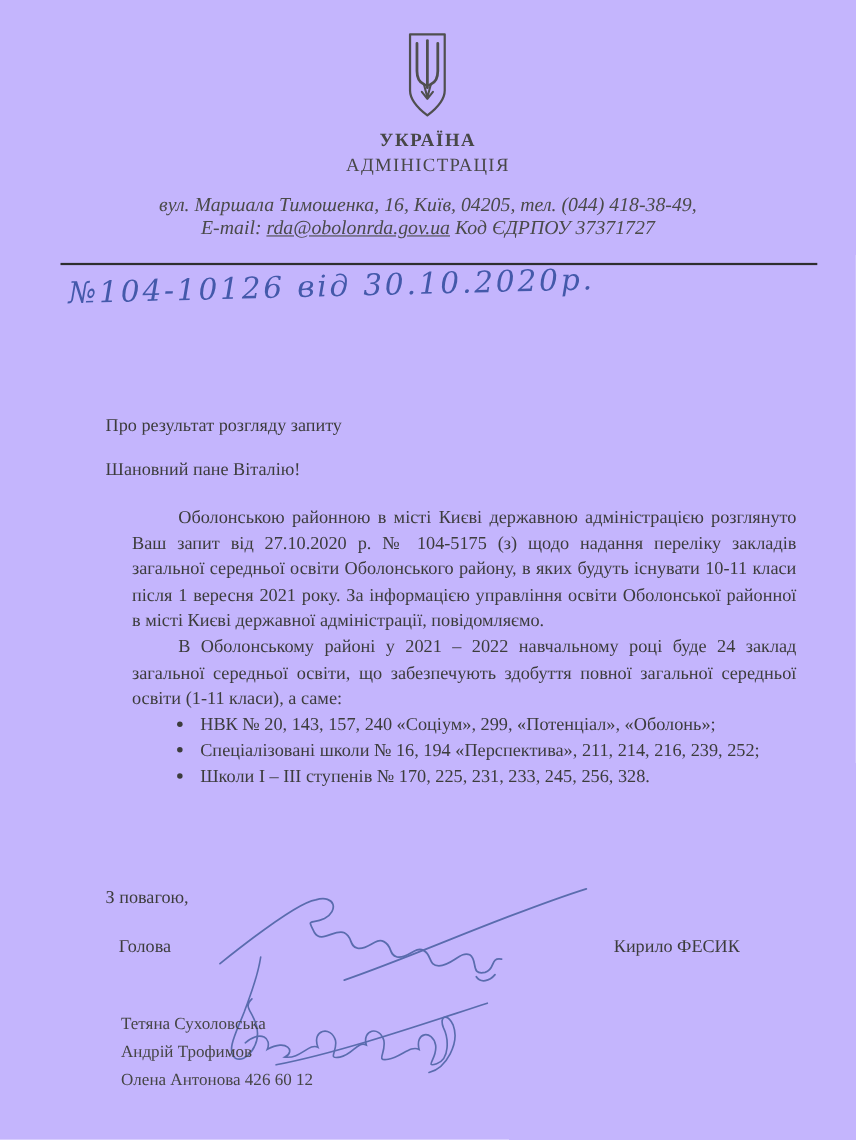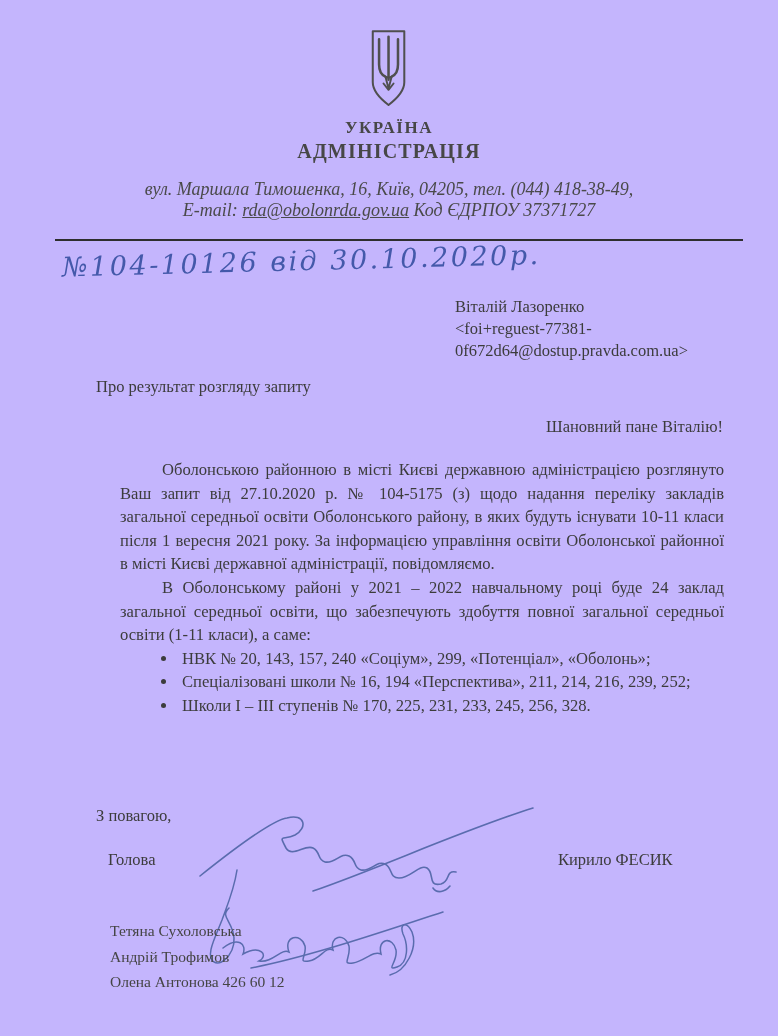--- a/index.html
+++ b/index.html
@@ -19,21 +19,21 @@
   .emblem-wrap svg { height: 82px; }
   .country {
     margin-top: 6px; font-size: 17px; font-weight: bold;
     letter-spacing: 1.5px; color: #474747;
   }
   .org-line1 {
     margin-top: 3px; font-size: 17px; font-weight: bold;
     letter-spacing: 0.8px; word-spacing: 6px; color: #474747;
   }
   .org-line2 {
-    margin-top: 2px; font-size: 20px; font-weight: bold;
+    margin-top: 2px; font-size: 17px; font-weight: normal;
     letter-spacing: 1.2px; color: #474747;
   }
   .contact {
     margin-top: 16px; font-size: 18px; font-style: italic; color: #4a4a4a;
     line-height: 21px;
   }
   .contact .email { text-decoration: underline; }
   .head-rule {
     position: absolute; top: 239px; left: 55px; width: 688px;
     border-top: 2.5px solid #2e2e2e;
@@ -53,21 +53,21 @@
   
   .recipient {
     position: absolute; left: 455px; top: 296px; width: 290px;
     font-size: 16.5px; line-height: 22px;
   }
 
   
   .subject { position: absolute; left: 96px; top: 377px; font-size: 16.5px; }
   .salutation {
     position: absolute; left: 96px; top: 417px; width: 627px;
-    text-align: right; font-size: 16.5px;
+    text-align: left; font-size: 16.5px;
   }
 
   
   .body-flow {
     position: absolute; left: 96px; top: 458px; width: 628px;
     font-size: 16.6px; line-height: 23.6px; text-align: justify;
   }
   .body-flow p { text-indent: 42px; margin-left: 24px; }
   .body-flow ul { list-style: disc; margin-left: 66px; padding-left: 16px; }
   .body-flow li { padding-left: 4px; text-align: left; }
@@ -107,25 +107,20 @@
     <div class="org-line2">АДМІНІСТРАЦІЯ</div>
     <div class="contact">
       <div>вул. Маршала Тимошенка, 16, Київ, 04205, тел. (044) 418-38-49,</div>
       <div><span>E-mail: </span><span class="email">rda@obolonrda.gov.ua</span><span> Код ЄДРПОУ 37371727</span></div>
     </div>
   </div>
   <div class="head-rule"></div>
 
   <div class="handwritten-ref">№104-10126 від 30.10.2020р.</div>
 
-  <div class="recipient">
-    <div>Віталій Лазоренко</div>
-    <div>&lt;foi+reguest-77381-</div>
-    <div>0f672d64@dostup.pravda.com.ua&gt;</div>
-  </div>
 
   <div class="subject">Про результат розгляду запиту</div>
   <div class="salutation">Шановний пане Віталію!</div>
 
   <div class="body-flow">
     <p>Оболонською районною в місті Києві державною адміністрацією розглянуто Ваш запит від 27.10.2020 р. № 104-5175 (з) щодо надання переліку закладів загальної середньої освіти Оболонського району, в яких будуть існувати 10-11 класи після 1 вересня 2021 року. За інформацією управління освіти Оболонської районної в місті Києві державної адміністрації, повідомляємо.</p>
     <p>В Оболонському районі у 2021 – 2022 навчальному році буде 24 заклад загальної середньої освіти, що забезпечують здобуття повної загальної середньої освіти (1-11 класи), а саме:</p>
     <ul>
       <li>НВК № 20, 143, 157, 240 «Соціум», 299, «Потенціал», «Оболонь»;</li>
       <li>Спеціалізовані школи №  16, 194 «Перспектива», 211, 214, 216, 239, 252;</li>

